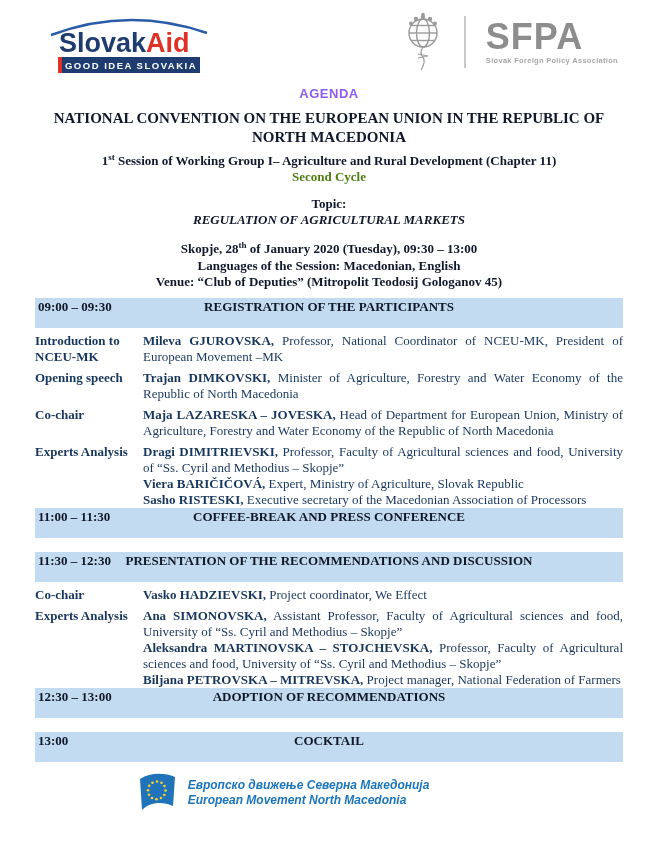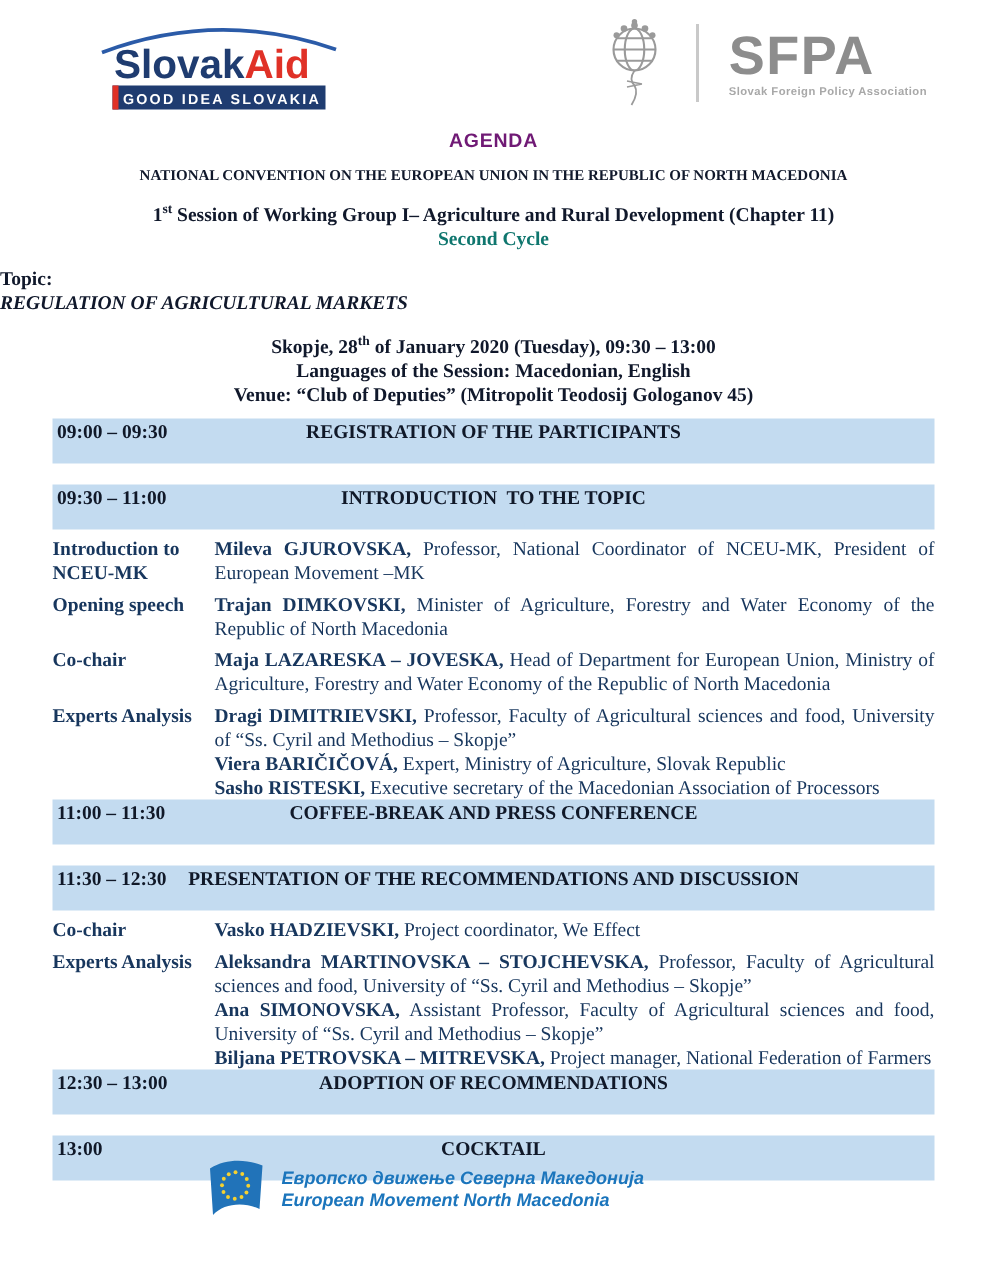--- a/index.html
+++ b/index.html
@@ -7,42 +7,42 @@
   body {
     width:658px; height:854px; overflow:hidden;
     font-family:"Liberation Serif", serif;
     color:#17365D;
     position:relative;
   }
   .page { width:658px; height:854px; position:relative; background:#fff; }
 
   
   .logos { display:flex; justify-content:space-between; align-items:flex-start;
-           padding:10px 40px 0 62px; height:72px; }
+           padding:10px 40px 0 45px; height:72px; }
   .slovakaid { width:168px; }
   .sfpa { display:flex; align-items:center; gap:20px; margin-top:2px; }
   .sfpa-divider { width:2px; height:52px; background:#c9c9c9; }
   .sfpa-textcol { display:flex; flex-direction:column; }
   .sfpa-acronym { font-family:"Liberation Sans", sans-serif; font-weight:bold;
                   font-size:36px; line-height:36px; color:#8d8d8d; letter-spacing:1px; }
   .sfpa-full { font-family:"Liberation Sans", sans-serif; font-size:7.5px;
                color:#a8a8a8; margin-top:1px; letter-spacing:.3px;font-weight:bold; }
 
   
   .agenda { text-align:center; font-family:"Liberation Sans", sans-serif;
-            font-weight:bold; font-size:13px; color:#701a75;
+            font-weight:bold; font-size:13px; color:#8b5cf6;
             letter-spacing:.5px; margin-top:14px; }
-  .main-title { text-align:center; font-weight:bold; font-size:10px;
+  .main-title { text-align:center; font-weight:bold; font-size:15px;
                 line-height:18.5px; color:#10182b; max-width:552px;
                 margin:8px auto 0 auto; }
   .subtitle { text-align:center; font-weight:bold; font-size:13px;
               line-height:16px; color:#10182b; margin-top:3px; }
   .subtitle sup { font-size:9px; }
-  .cycle { text-align:center; font-weight:bold; font-size:13px; color:#0f766e; }
-  .topic-block { margin-top:11px; font-weight:bold;
+  .cycle { text-align:center; font-weight:bold; font-size:13px; color:#4d7c0f; }
+  .topic-block { margin-top:11px; text-align:center; font-weight:bold;
                  font-size:13px; line-height:16px; color:#10182b; }
   .topic-title { font-style:italic; }
   .date-block { margin-top:9px; text-align:center; font-weight:bold;
                 font-size:13px; line-height:16px; color:#10182b; }
   .date-block sup { font-size:9px; }
 
   
   .schedule { margin:8px 35px 0 35px; font-size:13px; }
   .banner { background:#C3DBF0; position:relative; height:30px;
             line-height:18px; font-weight:bold; color:#101828; }
@@ -119,24 +119,20 @@
     <div><span>Skopje, 28</span><sup>th</sup><span> of January 2020 (Tuesday), 09:30 – 13:00</span></div>
     <div>Languages of the Session: Macedonian, English</div>
     <div>Venue: “Club of Deputies” (Mitropolit Teodosij Gologanov 45)</div>
   </div>
 
   <div class="schedule" id="schedule">
       <div class="banner">
         <span class="time">09:00 – 09:30</span>
         <span class="btitle">REGISTRATION OF THE PARTICIPANTS</span>
       </div>
-      <div class="banner gap-before">
-        <span class="time">09:30 – 11:00</span>
-        <span class="btitle">INTRODUCTION  TO THE TOPIC</span>
-      </div>
       <div class="row">
         <div class="row-label">Introduction to NCEU-MK</div>
         <div class="row-content">
           <div class="entry"><span class="nm">Mileva GJUROVSKA,</span><span> Professor, National Coordinator of NCEU-MK, President of European Movement –MK</span></div>
         </div>
       </div>
       <div class="row">
         <div class="row-label">Opening speech</div>
         <div class="row-content">
           <div class="entry"><span class="nm">Trajan DIMKOVSKI,</span><span> Minister of Agriculture, Forestry and Water Economy of the Republic of North Macedonia</span></div>
@@ -166,22 +162,22 @@
       </div>
       <div class="row">
         <div class="row-label">Co-chair</div>
         <div class="row-content">
           <div class="entry"><span class="nm">Vasko HADZIEVSKI,</span><span> Project coordinator, We Effect</span></div>
         </div>
       </div>
       <div class="row">
         <div class="row-label">Experts Analysis</div>
         <div class="row-content">
+          <div class="entry"><span class="nm">Ana SIMONOVSKA,</span><span> Assistant Professor, Faculty of Agricultural sciences and food, University of “Ss. Cyril and Methodius – Skopje”</span></div>
           <div class="entry"><span class="nm">Aleksandra MARTINOVSKA – STOJCHEVSKA,</span><span> Professor, Faculty of Agricultural sciences and food, University of “Ss. Cyril and Methodius – Skopje”</span></div>
-          <div class="entry"><span class="nm">Ana SIMONOVSKA,</span><span> Assistant Professor, Faculty of Agricultural sciences and food, University of “Ss. Cyril and Methodius – Skopje”</span></div>
           <div class="entry"><span class="nm">Biljana PETROVSKA – MITREVSKA,</span><span> Project manager, National Federation of Farmers</span></div>
         </div>
       </div>
       <div class="banner">
         <span class="time">12:30 – 13:00</span>
         <span class="btitle">ADOPTION OF RECOMMENDATIONS</span>
       </div>
       <div class="banner gap-before">
         <span class="time">13:00</span>
         <span class="btitle">COCKTAIL</span>

